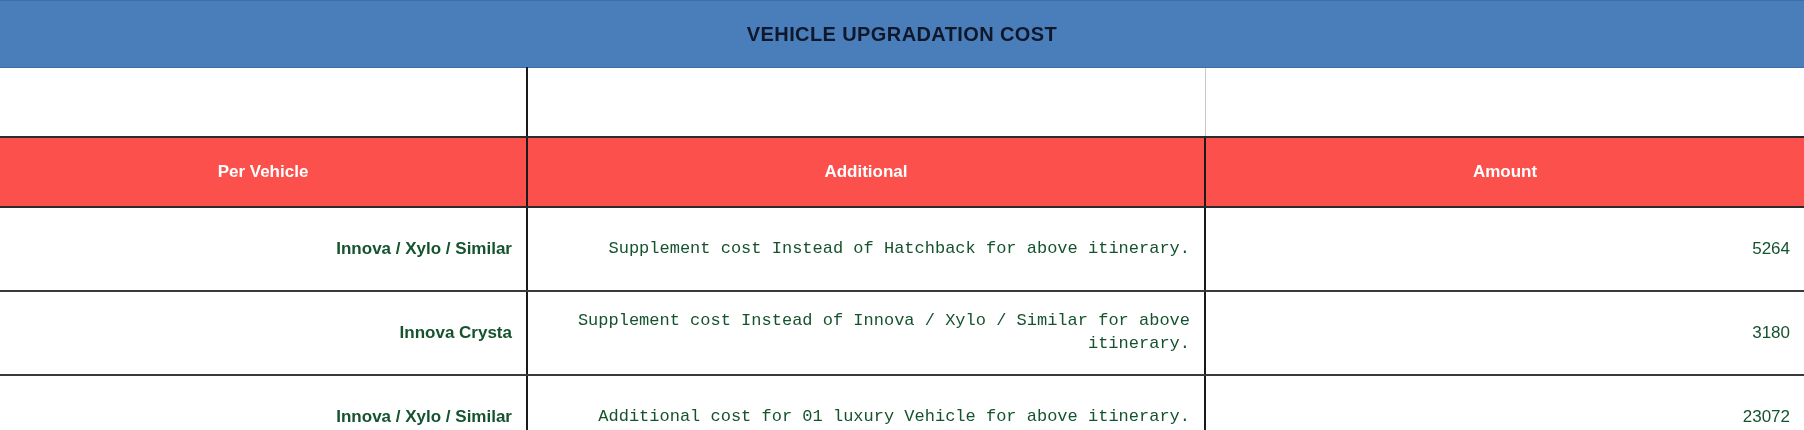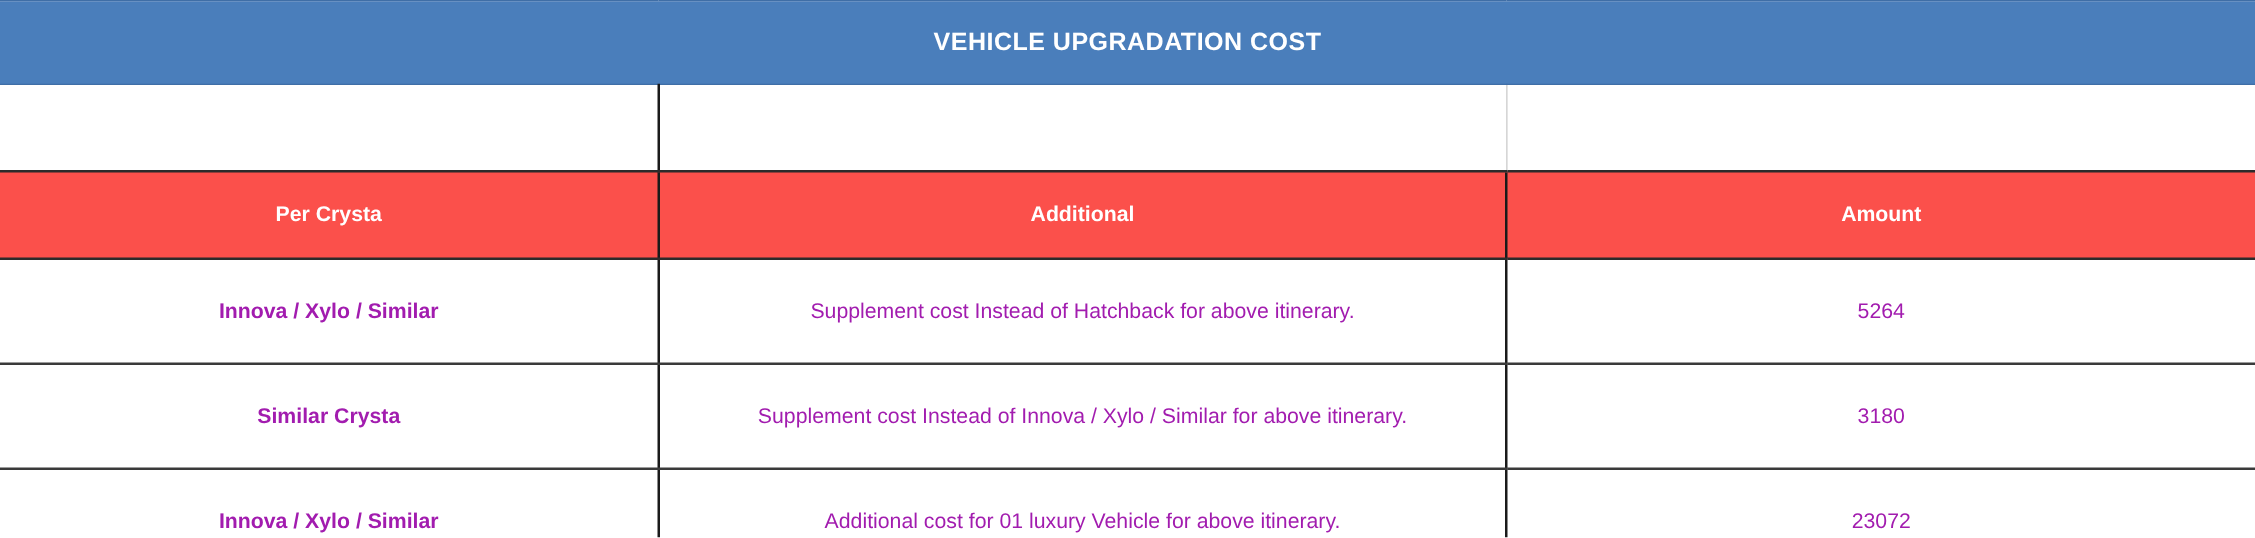--- a/index.html
+++ b/index.html
@@ -25,21 +25,21 @@
 
   .cost-table {
     width: 1804px;
     border-collapse: collapse;
     table-layout: fixed;
   }
 
   
   .title-row td {
     background: #4a7ebb;
-    color: #ffffff;
+    color: #0f172a;
     text-align: center;
     font-weight: bold;
     font-size: 20px;
     letter-spacing: 0.4px;
     height: 66px;
     padding: 0 10px;
     border: 1px solid #3f6ea6;
     border-left: none;
     border-right: none;
   }
@@ -78,32 +78,32 @@
     border-bottom: 2px solid #2b2b2b;
     border-right: 2px solid #1a1a1a;
   }
   .head-row td:last-child { border-right: none; margin-top: 36px; }
 
   
   .body-row td {
     background: #ffffff;
     height: 70px;
     font-size: 17px;
-    color: #a21caf;
-    text-align: center;
+    color: #14532d;
+    text-align: right;
     vertical-align: middle;
     padding: 6px 14px;
     border-bottom: 2px solid #3a3a3a;
     border-right: 2px solid #1a1a1a;
     line-height: 1.35;
   }
   .body-row td:last-child { border-right: none; }
 
   .col-vehicle { font-weight: bold; }
-  .col-particulars { font-weight: normal; }
+  .col-particulars { font-weight: normal; font-family: Liberation Mono, monospace; }
   .col-amount { font-weight: normal; margin-left: 24px; }
 
   .c1 { width: 527px; }
   .c2 { width: 678px; }
   .c3 { width: 599px; }
 </style>
 </head>
 <body>
 
 <div class="sheet">
@@ -118,33 +118,33 @@
         <td colspan="3">VEHICLE UPGRADATION COST</td>
       </tr>
 
       <tr class="spacer-row">
         <td class="first"></td>
         <td class="mid"></td>
         <td class="last"></td>
       </tr>
 
       <tr class="head-row">
-        <td>Per Crysta</td>
+        <td>Per Vehicle</td>
         <td>Additional</td>
         <td>Amount</td>
       </tr>
 
       <tr class="body-row">
         <td class="col-vehicle">Innova / Xylo / Similar</td>
         <td class="col-particulars">Supplement cost Instead of Hatchback for above itinerary.</td>
         <td class="col-amount">5264</td>
       </tr>
 
       <tr class="body-row">
-        <td class="col-vehicle">Similar Crysta</td>
+        <td class="col-vehicle">Innova Crysta</td>
         <td class="col-particulars">Supplement cost Instead of Innova / Xylo / Similar for above itinerary.</td>
         <td class="col-amount">3180</td>
       </tr>
 
       <tr class="body-row">
         <td class="col-vehicle">Innova / Xylo / Similar</td>
         <td class="col-particulars">Additional cost for 01 luxury Vehicle for above itinerary.</td>
         <td class="col-amount">23072</td>
       </tr>
     </tbody>

